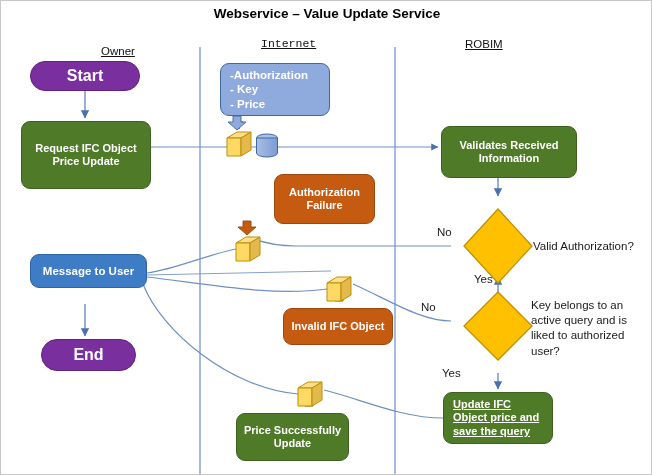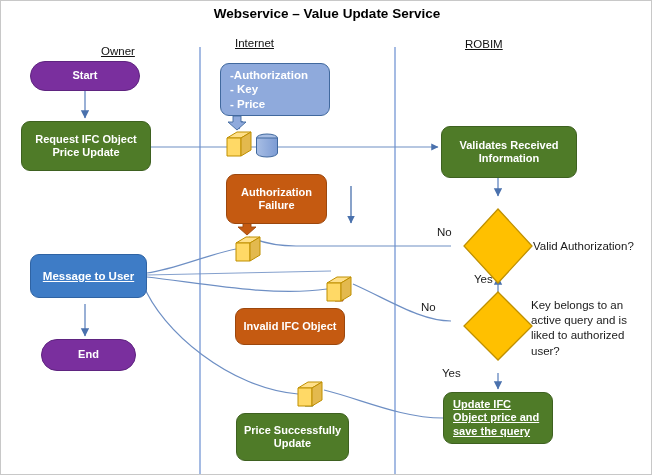--- a/index.html
+++ b/index.html
@@ -41,24 +41,24 @@
     border-radius: 9px;
     z-index: 5;
   }
   .node.terminator { border-radius: 22px; }
   .node.left-text {
     justify-content: flex-start;
     text-align: left;
     padding-left: 9px;
     padding-right: 6px;
   }
-  .purple { background: #7A2F9E; border: 1px solid #5f2480; font-size: 11px; }
+  .purple { background: #7A2F9E; border: 1px solid #5f2480; font-size: 16px; }
   .green  { background: #4F7B28; border: 1px solid #3e6120; font-size: 11px; }
   .blue   { background: #3E7CC6; border: 1px solid #2f63a3; font-size: 11.5px; }
-  .orange { background: #C55A11; border: 1px solid #9c470d; font-size: 11px; }
+  .orange { background: #C55A11; border: 1px solid #9c470d; font-size: 11px; margin-left: 48px; }
   .lightblue {
     background: #8FAADC;
     border: 1.6px solid #41699E;
     font-size: 11.5px;
   }
   .lane-label {
     position: absolute;
     font-size: 11.5px;
     color: #111111;
     text-decoration: underline;
@@ -92,21 +92,21 @@
   }
 </style>
 </head>
 <body>
 
 <div id="canvas">
 
   <div id="title">Webservice – Value Update Service</div>
 
   <div class="lane-label" style="left:60px; top:44px;margin-left:40px;">Owner</div>
-  <div class="lane-label" style="left:234px; top:36px;">Internet</div>
+  <div class="lane-label" style="left:260px; top:36px;font-family:Liberation Mono, monospace;">Internet</div>
   <div class="lane-label" style="left:464px; top:37px;">ROBIM</div>
 
   <svg id="svg-layer" viewBox="0 0 652 475">
     <defs>
       <marker id="arrowblue" markerWidth="7" markerHeight="7" refX="5.6" refY="3" orient="auto">
         <path d="M0,0 L6,3 L0,6 z" fill="#4A71AD"></path>
       </marker>
       <linearGradient id="cubeTop" x1="0" y1="0" x2="1" y2="1">
         <stop offset="0%" stop-color="#FFE599"></stop>
         <stop offset="100%" stop-color="#FFD966"></stop>
@@ -191,23 +191,23 @@
 
     <g>
       <polygon points="297,387 307,381 321,381 311,387" fill="#FFE08A" stroke="#BF8F00" stroke-width="1"></polygon>
       <polygon points="297,387 311,387 311,405 297,405" fill="#FFD966" stroke="#BF8F00" stroke-width="1"></polygon>
       <polygon points="311,387 321,381 321,399 311,405" fill="#E3B94E" stroke="#BF8F00" stroke-width="1"></polygon>
     </g>
   </svg>
 
   <div class="node terminator purple" style="left:29px; top:60px; width:110px; height:30px;">Start</div>
 
-  <div class="node green" style="left:20px; top:120px; width:130px; height:50px;">Request IFC Object Price Update</div>
-
-  <div class="node blue" style="left:29px; top:253px; width:117px; height:44px;text-decoration:underline;">Message to User</div>
+  <div class="node green" style="left:20px; top:120px; width:130px; height:68px;">Request IFC Object Price Update</div>
+
+  <div class="node blue" style="left:29px; top:253px; width:117px; height:34px;">Message to User</div>
 
   <div class="node terminator purple" style="left:40px; top:338px; width:95px; height:32px;">End</div>
 
   <div class="node lightblue left-text" style="left:219px; top:62px; width:110px; height:53px; white-space:pre-line;">-Authorization
 - Key
 - Price</div>
 
   <div class="node orange" style="left:225px; top:173px; width:101px; height:50px;">Authorization Failure</div>
 
   <div class="node orange" style="left:234px; top:307px; width:110px; height:37px;">Invalid IFC Object</div>

